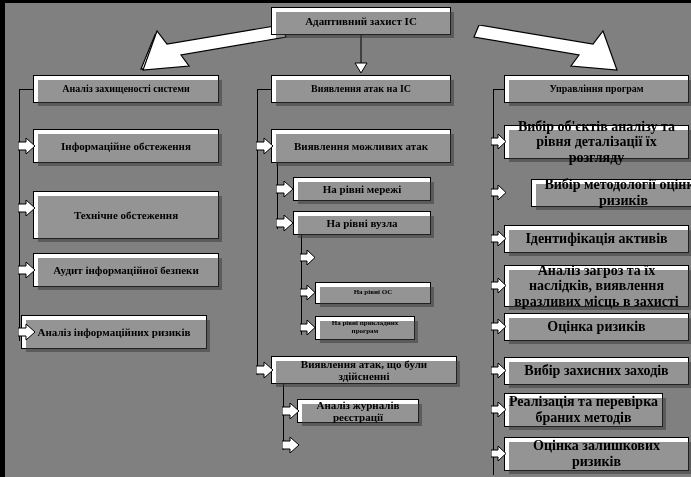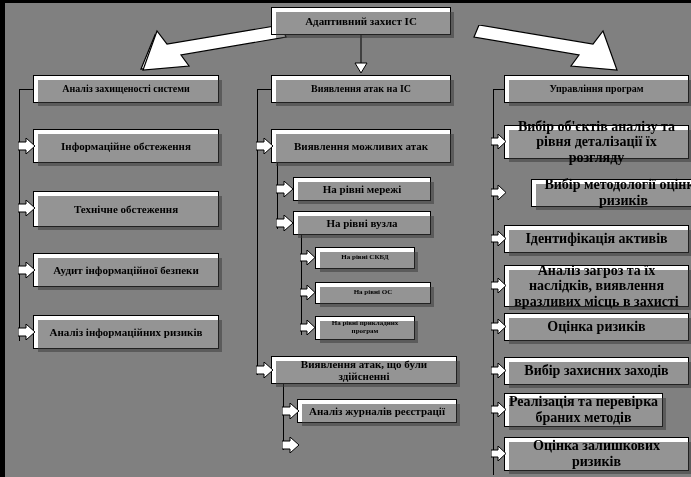--- a/index.html
+++ b/index.html
@@ -64,35 +64,35 @@
   <div class="vline" style="left:14px;top:86px;height:252px;"></div>
   <div class="hline" style="left:14px;top:86px;width:14px;"></div>
 
   <div class="box shadow t9" style="left:28px;top:126px;width:186px;height:34px;">Інформаційне обстеження</div>
   <div class="marrow" style="left:13px;top:135px;">
     <svg width="18" height="16" viewBox="0 0 18 16">
       <polygon points="0,4 8,4 8,0 17,8 8,16 8,12 0,12" fill="#ffffff" stroke="#000" stroke-width="1"></polygon>
     </svg>
   </div>
 
-  <div class="box shadow t9" style="left:28px;top:188px;width:186px;height:36px;text-align:right;">Технічне обстеження</div>
+  <div class="box shadow t9" style="left:28px;top:188px;width:186px;height:48px;text-align:right;">Технічне обстеження</div>
   <div class="marrow" style="left:13px;top:197px;">
     <svg width="18" height="16" viewBox="0 0 18 16">
       <polygon points="0,4 8,4 8,0 17,8 8,16 8,12 0,12" fill="#ffffff" stroke="#000" stroke-width="1"></polygon>
     </svg>
   </div>
 
   <div class="box shadow t9" style="left:28px;top:250px;width:186px;height:34px;">Аудит інформаційної безпеки</div>
   <div class="marrow" style="left:13px;top:259px;">
     <svg width="18" height="16" viewBox="0 0 18 16">
       <polygon points="0,4 8,4 8,0 17,8 8,16 8,12 0,12" fill="#ffffff" stroke="#000" stroke-width="1"></polygon>
     </svg>
   </div>
 
-  <div class="box shadow t9" style="left:28px;top:312px;width:186px;height:34px;">Аналіз інформаційних ризиків</div>
+  <div class="box shadow t9" style="left:16px;top:312px;width:186px;height:34px;">Аналіз інформаційних ризиків</div>
   <div class="marrow" style="left:13px;top:321px;">
     <svg width="18" height="16" viewBox="0 0 18 16">
       <polygon points="0,4 8,4 8,0 17,8 8,16 8,12 0,12" fill="#ffffff" stroke="#000" stroke-width="1"></polygon>
     </svg>
   </div>
 
   <div class="box shadow t10" style="left:266px;top:72px;width:180px;height:28px;">Виявлення атак на ІС</div>
 
   <div class="vline" style="left:252px;top:86px;height:286px;"></div>
   <div class="hline" style="left:252px;top:86px;width:14px;"></div>
@@ -115,21 +115,20 @@
 
   <div class="box shadow t9" style="left:288px;top:208px;width:138px;height:24px;">На рівні вузла</div>
   <div class="marrow" style="left:271px;top:212px;">
     <svg width="18" height="16" viewBox="0 0 18 16">
       <polygon points="0,4 8,4 8,0 17,8 8,16 8,12 0,12" fill="#ffffff" stroke="#000" stroke-width="1"></polygon>
     </svg>
   </div>
 
   <div class="vline" style="left:296px;top:232px;height:100px;"></div>
 
-  <div class="box shadow t7" style="left:310px;top:244px;width:100px;height:22px;">На рівні СКБД</div>
   <div class="marrow" style="left:295px;top:247px;">
     <svg width="16" height="15" viewBox="0 0 16 15">
       <polygon points="0,4 7,4 7,0 15,7.5 7,15 7,11 0,11" fill="#ffffff" stroke="#000" stroke-width="1"></polygon>
     </svg>
   </div>
 
   <div class="box shadow t7" style="left:310px;top:279px;width:116px;height:22px;">На рівні ОС</div>
   <div class="marrow" style="left:295px;top:282px;">
     <svg width="16" height="15" viewBox="0 0 16 15">
       <polygon points="0,4 7,4 7,0 15,7.5 7,15 7,11 0,11" fill="#ffffff" stroke="#000" stroke-width="1"></polygon>
@@ -145,21 +144,21 @@
 
   <div class="box shadow t9" style="left:266px;top:353px;width:186px;height:28px;">Виявлення атак, що були здійсненні</div>
   <div class="marrow" style="left:251px;top:359px;">
     <svg width="18" height="16" viewBox="0 0 18 16">
       <polygon points="0,4 8,4 8,0 17,8 8,16 8,12 0,12" fill="#ffffff" stroke="#000" stroke-width="1"></polygon>
     </svg>
   </div>
 
   <div class="vline" style="left:278px;top:381px;height:66px;"></div>
 
-  <div class="box shadow t9" style="left:292px;top:396px;width:160px;height:24px;">Аналіз журналів реєстрації</div>
+  <div class="box shadow t9" style="left:292px;top:396px;width:122px;height:24px;">Аналіз журналів реєстрації</div>
   <div class="marrow" style="left:277px;top:400px;">
     <svg width="18" height="16" viewBox="0 0 18 16">
       <polygon points="0,4 8,4 8,0 17,8 8,16 8,12 0,12" fill="#ffffff" stroke="#000" stroke-width="1"></polygon>
     </svg>
   </div>
 
   <div class="marrow" style="left:277px;top:434px;">
     <svg width="18" height="16" viewBox="0 0 18 16">
       <polygon points="0,4 8,4 8,0 17,8 8,16 8,12 0,12" fill="#ffffff" stroke="#000" stroke-width="1"></polygon>
     </svg>

